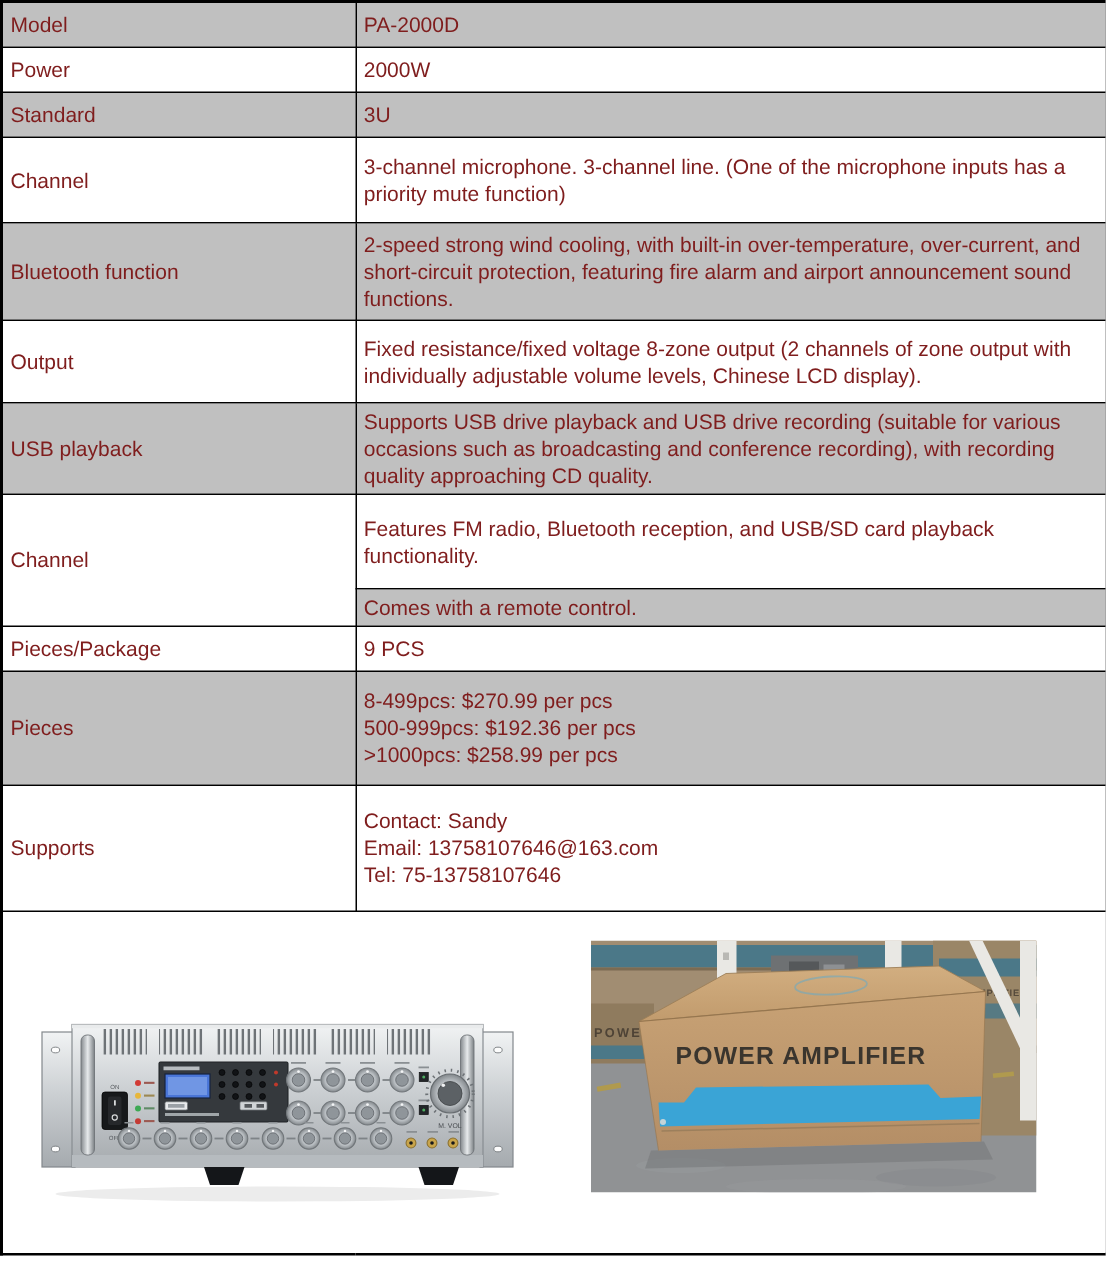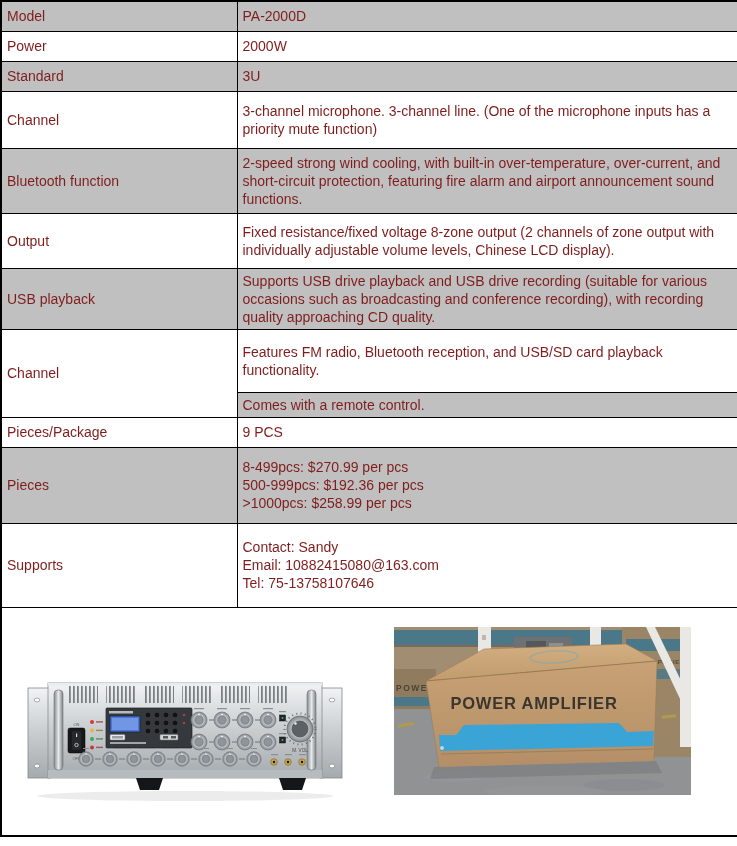--- a/index.html
+++ b/index.html
@@ -79,21 +79,21 @@
         <td class="shaded">
           <div>8-499pcs: $270.99 per pcs</div>
           <div>500-999pcs: $192.36 per pcs</div>
           <div>&gt;1000pcs: $258.99 per pcs</div>
         </td>
       </tr>
       <tr style="height:84px">
         <td>Supports</td>
         <td>
           <div>Contact: Sandy</div>
-          <div>Email: 10882415080@163.com</div>
+          <div>Email: 13758107646@163.com</div>
           <div>Tel: 75-13758107646</div>
         </td>
       </tr>
 
       <tr style="height:229px">
         <td colspan="2" class="photos-cell">
 
           <svg class="photo amp-photo" width="322" height="128" viewBox="0 0 322 128" xmlns="http://www.w3.org/2000/svg">
             <defs>
               <linearGradient id="gSilver" x1="0" y1="0" x2="0" y2="1">

